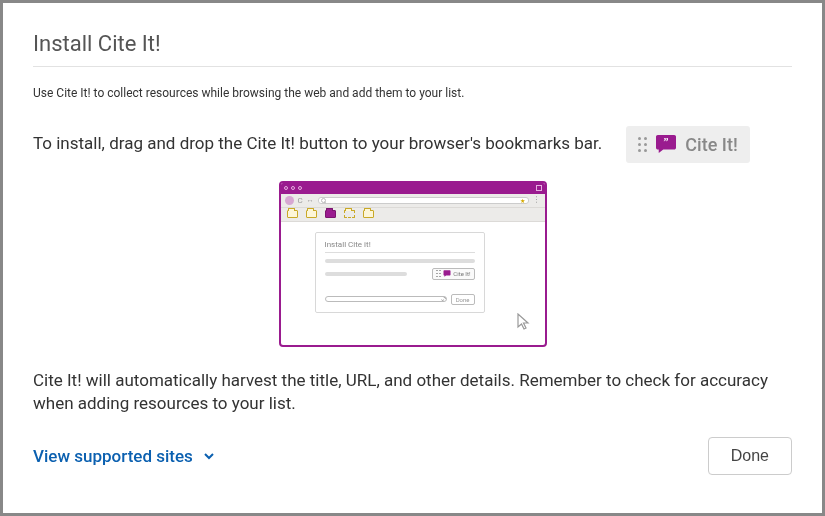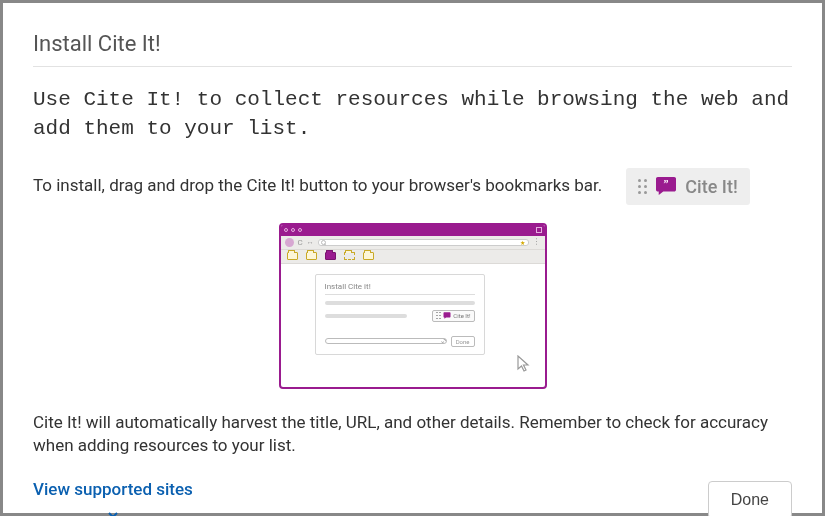--- a/index.html
+++ b/index.html
@@ -22,25 +22,24 @@
     font-weight: 400;
     color: #555;
     margin: 4px 0 10px 0;
   }
   .hr {
     border: none;
     border-top: 1px solid #e2e2e2;
     margin: 0 0 18px 0;
   }
   .intro {
-    font-size: 21px;
+    font-size: 12px;
     color: #333;
     margin: 0 0 24px 0;
     line-height: 1.4;
-    font-family: Liberation Mono, monospace;
   }
   .instruction-row {
     display: flex;
     align-items: center;
     gap: 24px;
     margin-bottom: 18px;
   }
   .instruction {
     font-size: 17px;
     color: #333;
@@ -183,21 +182,20 @@
     justify-content: space-between;
   }
   .supported-link {
     color: #0b60b0;
     font-size: 17px;
     font-weight: 500;
     display: inline-flex;
     align-items: center;
     gap: 10px;
     cursor: pointer;
-    flex-direction: column;
   }
   .chevron {
     width: 12px; height: 12px;
   }
   .done-button {
     border: 1px solid #ccc;
     background: #fff;
     border-radius: 4px;
     padding: 9px 22px;
     font-size: 16px;

